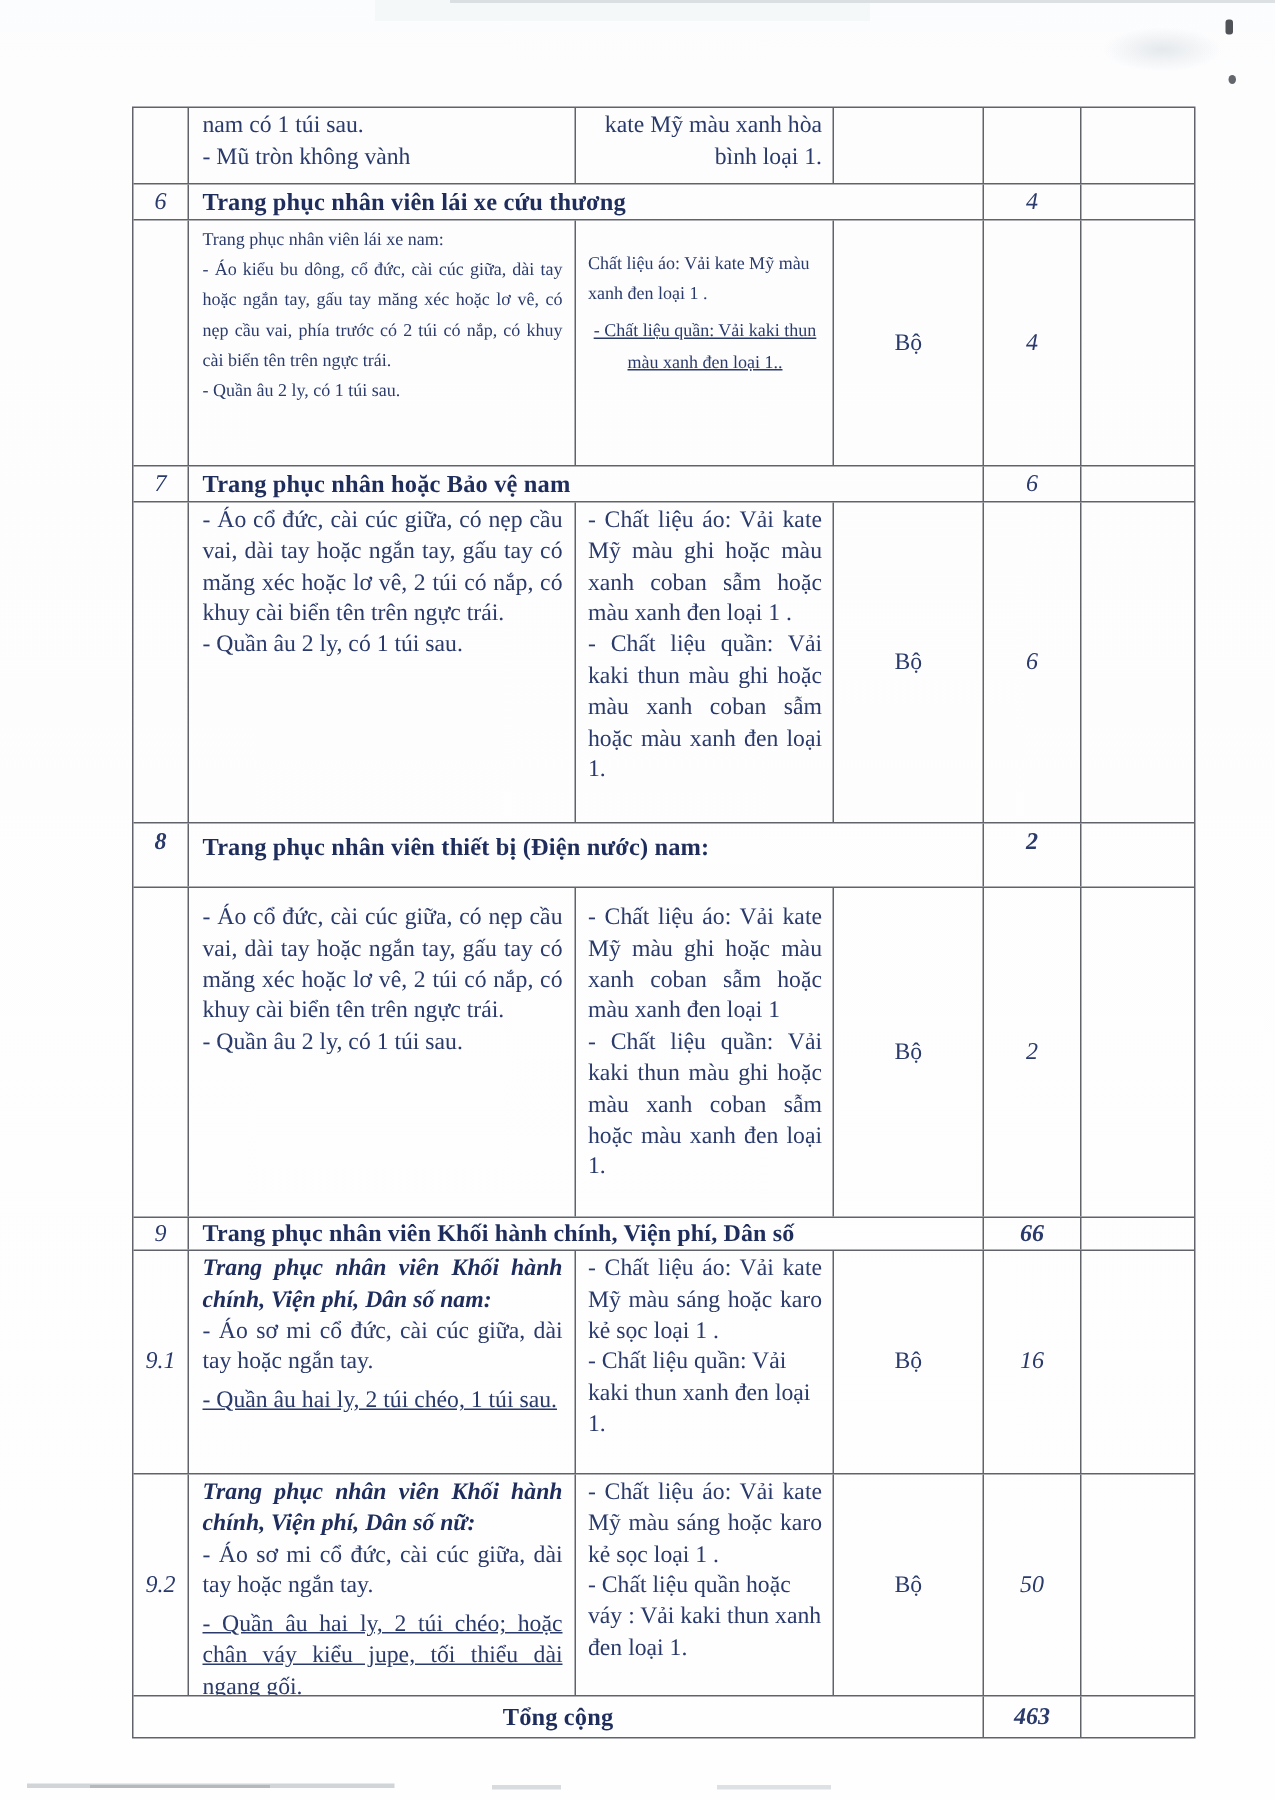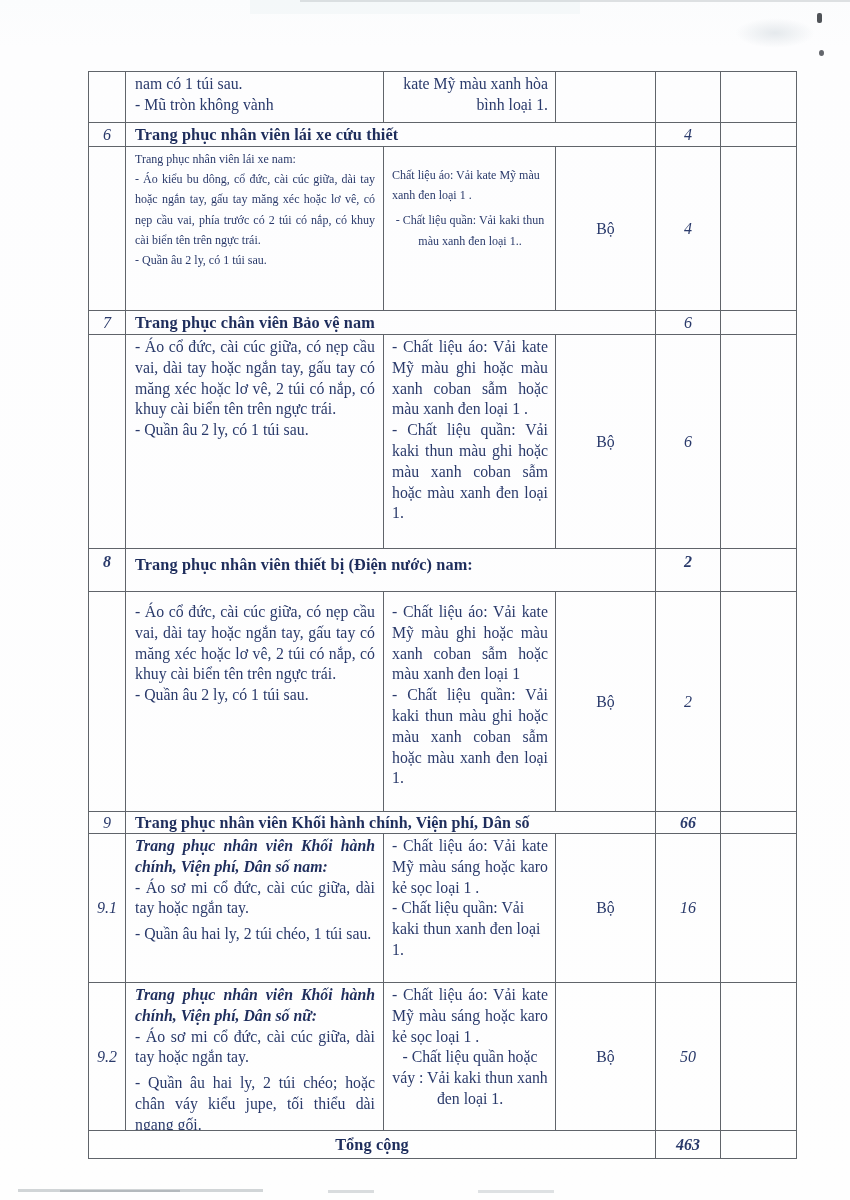--- a/index.html
+++ b/index.html
@@ -23,21 +23,21 @@
   .c-desc{width:258px;padding:2px 8px 0 9px;text-align:justify;}
   .c-mat{width:172px;padding:2px 7px 0 8px;text-align:justify;}
   .c-unit{width:100px;display:flex;align-items:center;justify-content:center;}
   .c-qty{width:65px;display:flex;align-items:center;justify-content:center;}
   .c-extra{width:75px;}
   .c-title{width:530px;display:flex;align-items:center;padding:0 4px 0 9px;}
   .c-total{width:567px;display:flex;align-items:center;justify-content:center;}
   .txt{font-size:15.8px;line-height:20.8px;}
   .tight{font-size:12px;line-height:20.2px;}
   p{margin:0;}
-  .pgap{margin-top:5px;}
+  .pgap{margin-top:5px;text-decoration:underline;}
   .num{font-style:italic;font-size:16px;}
   .num-b{font-style:italic;font-weight:bold;font-size:16px;}
   .head{font-weight:bold;font-size:16.3px;color:#1e2d5c;letter-spacing:.1px;}
   .subhead{font-weight:bold;font-style:italic;color:#1e2d5c;}
   .center{text-align:center;}
   .top-align{align-items:flex-start;padding-top:3px;}
   .unit-label{font-size:15.8px;}
   
   .artifact{position:absolute;pointer-events:none;}
   .a-topline{left:300px;top:0;width:550px;height:2px;background:#ccd1d4;opacity:.65;}
@@ -66,21 +66,21 @@
       <div class="td c-mat txt" style="text-align:right">
         <p>kate Mỹ màu xanh hòa bình loại 1.</p>
       </div>
       <div class="td c-unit"></div>
       <div class="td c-qty"></div>
       <div class="td c-extra last"></div>
     </div>
 
     <div class="tr" style="height:24px">
       <div class="td c-no num">6</div>
-      <div class="td c-title head">Trang phục nhân viên lái xe cứu thiết</div>
+      <div class="td c-title head">Trang phục nhân viên lái xe cứu thương</div>
       <div class="td c-qty num">4</div>
       <div class="td c-extra last"></div>
     </div>
 
     <div class="tr" style="height:164px">
       <div class="td c-no"></div>
       <div class="td c-desc tight">
         <p>Trang phục nhân viên lái xe nam:</p>
         <p>- Áo kiểu bu dông, cổ đức, cài cúc giữa, dài tay hoặc ngắn tay, gấu tay măng xéc hoặc lơ vê, có nẹp cầu  vai, phía trước có 2 túi có nắp, có khuy cài biển tên trên ngực trái.</p>
         <p>- Quần âu 2 ly, có 1 túi sau.</p>
@@ -89,21 +89,21 @@
         <p>Chất liệu áo: Vải kate Mỹ màu xanh đen loại 1 .</p>
         <p class="center pgap">- Chất liệu quần: Vải kaki thun màu xanh đen loại 1..</p>
       </div>
       <div class="td c-unit unit-label">Bộ</div>
       <div class="td c-qty num">4</div>
       <div class="td c-extra last"></div>
     </div>
 
     <div class="tr" style="height:24px">
       <div class="td c-no num">7</div>
-      <div class="td c-title head">Trang phục chân viên Bảo vệ nam</div>
+      <div class="td c-title head">Trang phục nhân hoặc Bảo vệ nam</div>
       <div class="td c-qty num">6</div>
       <div class="td c-extra last"></div>
     </div>
 
     <div class="tr" style="height:214px">
       <div class="td c-no"></div>
       <div class="td c-desc txt">
         <p>- Áo cổ đức, cài cúc giữa, có nẹp cầu vai, dài tay hoặc ngắn tay, gấu tay có măng xéc hoặc lơ vê, 2 túi có nắp, có khuy cài biển tên trên ngực trái.</p>
         <p>- Quần âu 2 ly, có 1 túi sau.</p>
       </div>
@@ -163,21 +163,21 @@
 
     <div class="tr" style="height:148px">
       <div class="td c-no num">9.2</div>
       <div class="td c-desc txt">
         <p class="subhead">Trang phục nhân viên Khối hành chính, Viện phí, Dân số nữ:</p>
         <p>- Áo sơ mi cổ đức, cài cúc giữa, dài tay hoặc ngắn tay.</p>
         <p class="pgap">- Quần âu hai ly, 2 túi chéo; hoặc chân váy kiểu jupe, tối thiểu dài ngang gối.</p>
       </div>
       <div class="td c-mat txt">
         <p>- Chất liệu áo: Vải kate Mỹ  màu sáng hoặc karo kẻ sọc loại 1 .</p>
-        <p style="text-align:center">- Chất liệu quần hoặc váy : Vải kaki thun xanh đen loại 1.</p>
+        <p style="text-align:left">- Chất liệu quần hoặc váy : Vải kaki thun xanh đen loại 1.</p>
       </div>
       <div class="td c-unit unit-label">Bộ</div>
       <div class="td c-qty num">50</div>
       <div class="td c-extra last"></div>
     </div>
 
     <div class="tr" style="height:27px">
       <div class="td c-total head">Tổng cộng</div>
       <div class="td c-qty num-b">463</div>
       <div class="td c-extra last"></div>

